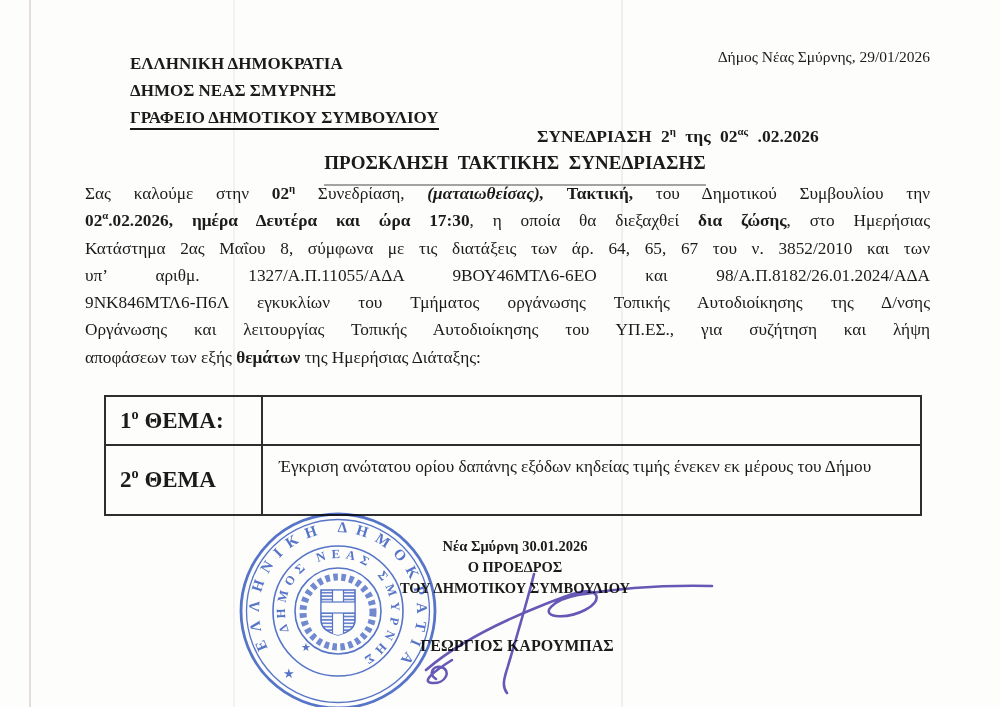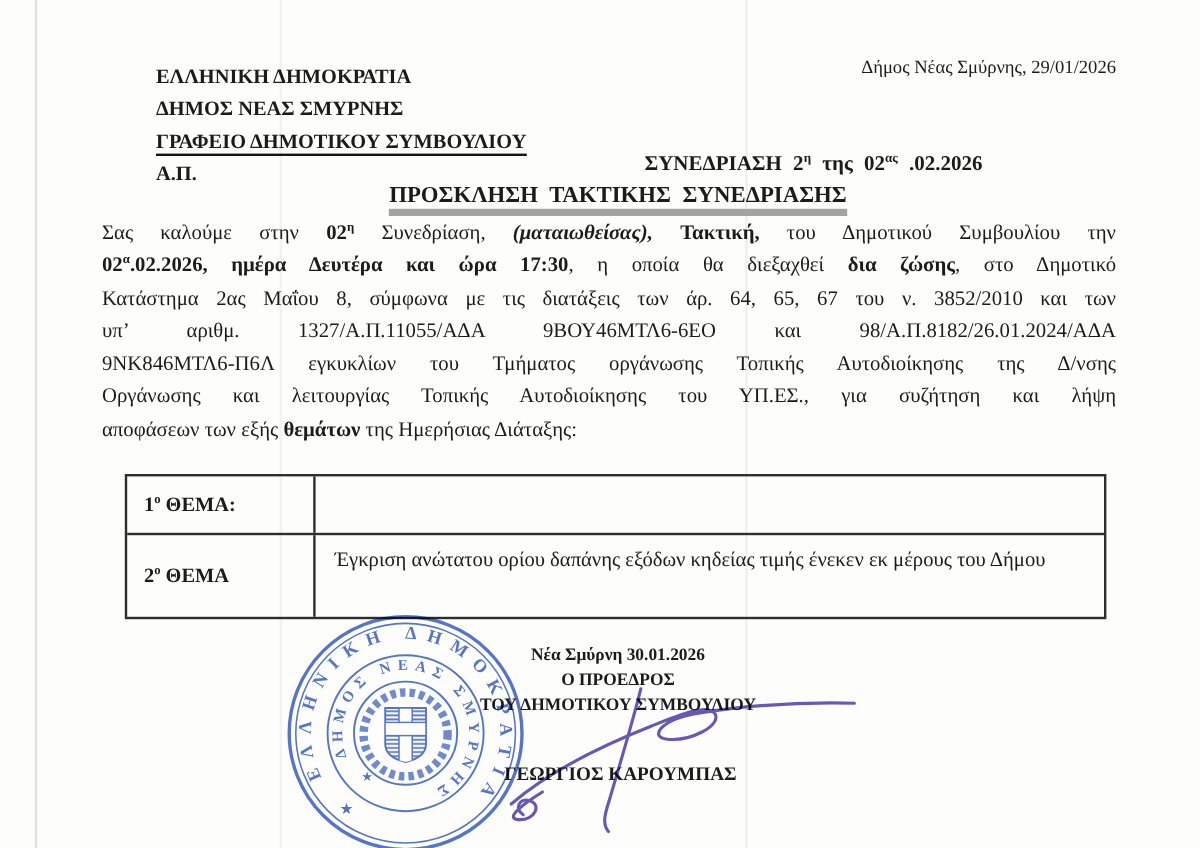--- a/index.html
+++ b/index.html
@@ -27,21 +27,21 @@
   .session{
     position:absolute;left:537px;top:104px;
     font-weight:bold;font-size:17.5px;word-spacing:5px;white-space:nowrap;margin-top:22px;
   }
   sup{font-size:0.62em;vertical-align:super;line-height:0;}
 
   .doc-title{
     position:absolute;left:30px;top:152px;width:970px;text-align:center;
     font-weight:bold;font-size:19px;word-spacing:5px;
   }
-  .doc-title .u{border-bottom:6px solid #a3a3a3;padding-bottom:1px;}
+  .doc-title .u{border-bottom:2px solid #a3a3a3;padding-bottom:11px;}
 
   .body-text{
     position:absolute;left:85px;top:184px;width:845px;
     font-size:17.3px;
   }
   .jline{
     height:27.3px;text-align:justify;text-align-last:justify;white-space:nowrap;
   }
   .lastline{height:27.3px;text-align:left;white-space:nowrap;}
   b{font-weight:bold;}
@@ -50,21 +50,21 @@
   .agenda{
     position:absolute;left:104px;top:395px;width:818px;
     border:2px solid #2e2e2e;box-sizing:border-box;
     font-size:17.2px;background:rgba(255,255,255,0.0);
   }
   .arow{display:flex;}
   .arow + .arow{border-top:2px solid #2e2e2e;}
   .acell-label{
     width:157px;flex:none;border-right:2px solid #2e2e2e;
     display:flex;align-items:center;padding-left:14px;box-sizing:border-box;
-    font-weight:bold;font-size:17px;
+    font-weight:bold;font-size:23px;
   }
   .acell-topic{flex:1;padding:0 16px;box-sizing:border-box;display:flex;align-items:center;}
   .row1{height:47px;}
   .row2{height:68px;}
   .row2 .acell-topic{display:block;padding-top:7px;text-align:justify;line-height:28px;}
 
   .sig-block{
     position:absolute;left:385px;top:536px;width:260px;text-align:center;
     font-weight:bold;font-size:14.5px;line-height:21px;
   }
@@ -93,30 +93,29 @@
   <div class="artifact scan-line-b"></div>
 
   <div class="top-right">
     <div>Δήμος Νέας Σμύρνης, 29/01/2026</div>
   </div>
 
   <div class="letterhead">
     <div>ΕΛΛΗΝΙΚΗ ΔΗΜΟΚΡΑΤΙΑ</div>
     <div>ΔΗΜΟΣ ΝΕΑΣ ΣΜΥΡΝΗΣ</div>
     <div><span class="office">ΓΡΑΦΕΙΟ ΔΗΜΟΤΙΚΟΥ ΣΥΜΒΟΥΛΙΟΥ</span></div>
-    <div>Α.Π.</div>
   </div>
 
   <div class="session"><span>ΣΥΝΕΔΡΙΑΣΗ 2</span><sup>η</sup><span> της 02</span><sup>ας</sup><span> .02.2026</span></div>
 
   <div class="doc-title"><span class="u">ΠΡΟΣΚΛΗΣΗ ΤΑΚΤΙΚΗΣ ΣΥΝΕΔΡΙΑΣΗΣ</span></div>
 
   <div class="body-text">
     <div class="jline"><span>Σας καλούμε στην </span><b>02</b><b><sup>η</sup></b><span> Συνεδρίαση, </span><span class="bi">(ματαιωθείσας),</span><span> </span><b>Τακτική,</b><span> του Δημοτικού Συμβουλίου την</span></div>
-    <div class="jline"><b>02</b><b><sup>α</sup></b><b>.02.2026, ημέρα Δευτέρα και ώρα 17:30</b><span>, η οποία θα διεξαχθεί </span><b>δια ζώσης</b><span>, στο Δημοτικό</span></div>
+    <div class="jline"><b>02</b><b><sup>α</sup></b><b>.02.2026, ημέρα Δευτέρα και ώρα 17:30</b><span>, η οποία θα διεξαχθεί </span><b>δια ζώσης</b><span>, στο Ημερήσιας</span></div>
     <div class="jline">Κατάστημα 2ας Μαΐου 8, σύμφωνα με τις διατάξεις των άρ. 64, 65, 67 του ν. 3852/2010 και των</div>
     <div class="jline">υπ’ αριθμ. 1327/Α.Π.11055/ΑΔΑ 9ΒΟΥ46ΜΤΛ6-6ΕΟ και 98/Α.Π.8182/26.01.2024/ΑΔΑ</div>
     <div class="jline">9ΝΚ846ΜΤΛ6-Π6Λ εγκυκλίων του Τμήματος οργάνωσης Τοπικής Αυτοδιοίκησης της Δ/νσης</div>
     <div class="jline">Οργάνωσης και λειτουργίας Τοπικής Αυτοδιοίκησης του ΥΠ.ΕΣ., για συζήτηση και λήψη</div>
     <div class="lastline"><span>αποφάσεων των εξής </span><b>θεμάτων</b><span> της Ημερήσιας Διάταξης:</span></div>
   </div>
 
   <div class="agenda">
     <div class="arow row1">
       <div class="acell-label">

